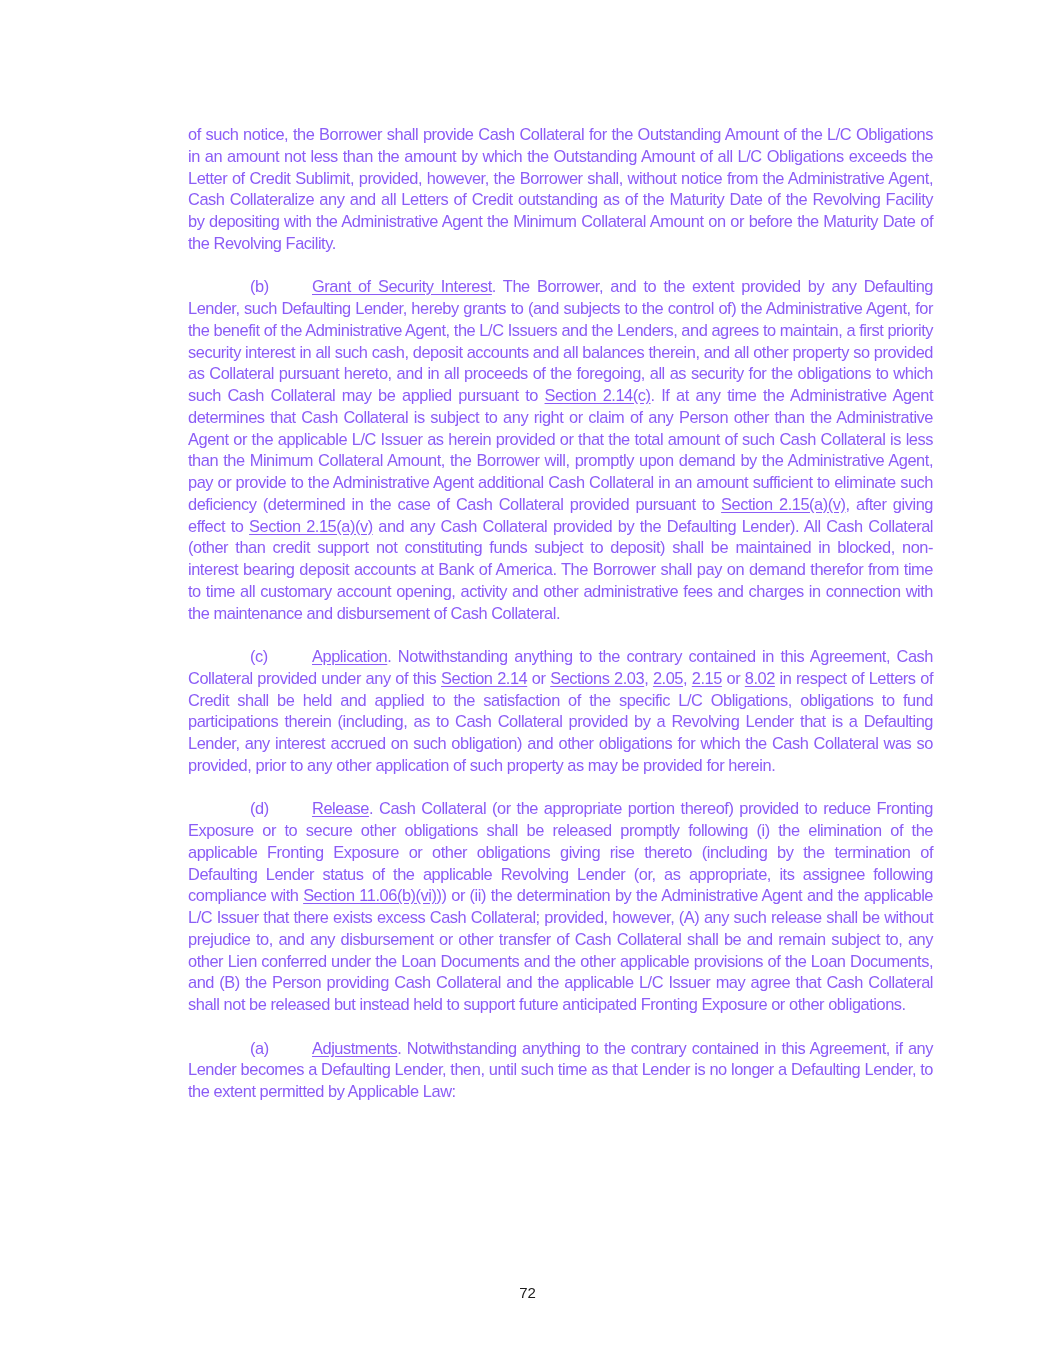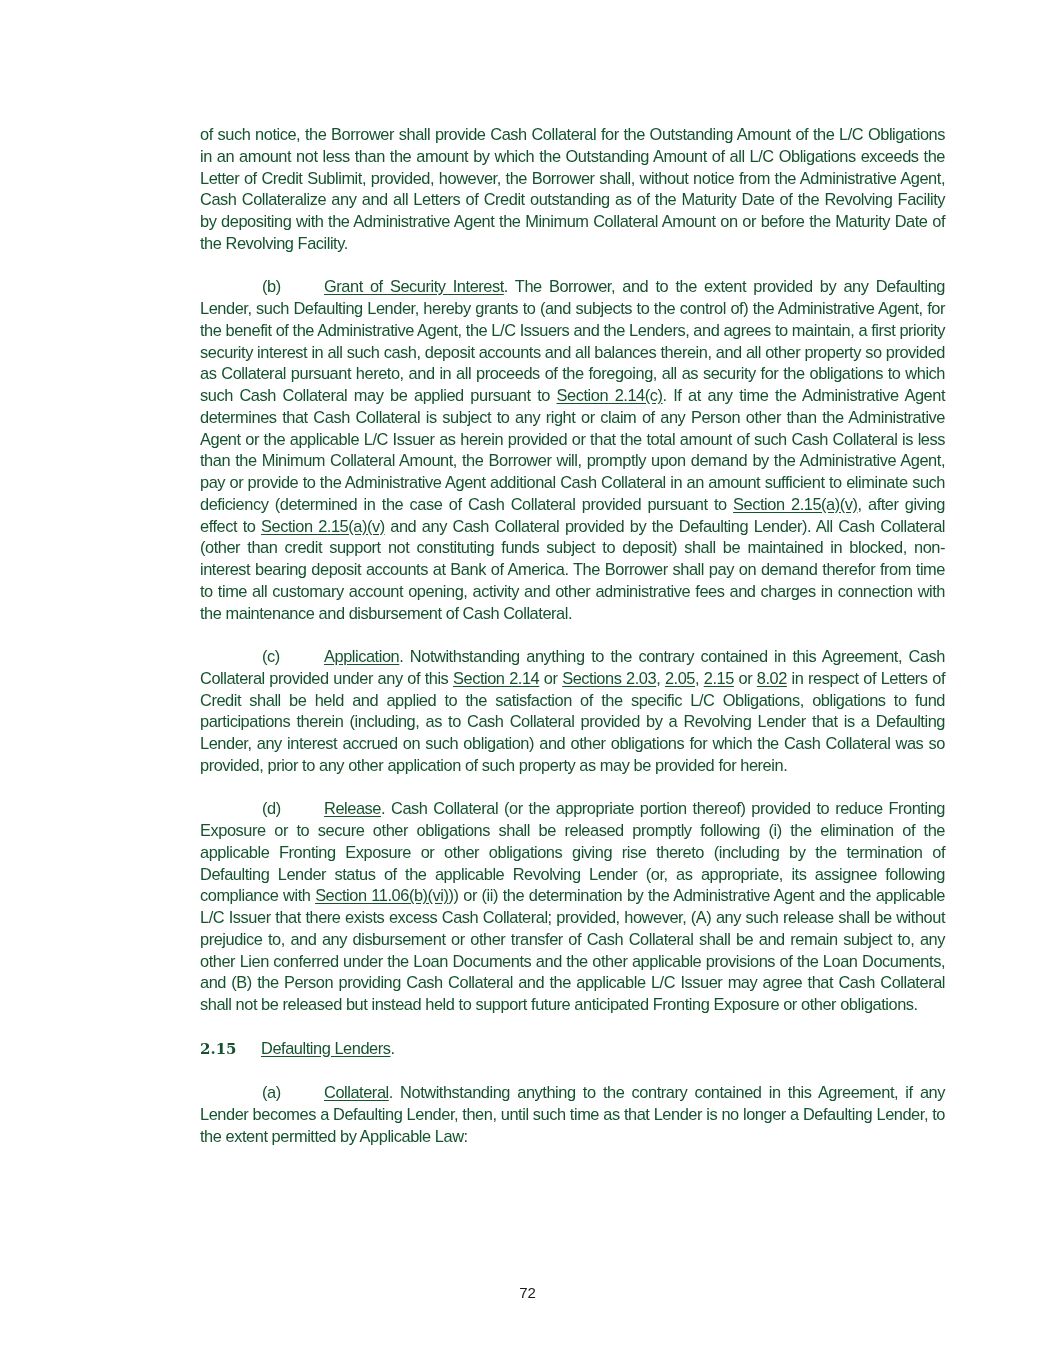--- a/index.html
+++ b/index.html
@@ -1,20 +1,20 @@
 <!DOCTYPE html>
 <html><head>
 <meta charset="utf-8">
 <style>
   html, body { margin: 0; padding: 0; background: #ffffff; }
   body { width: 1055px; height: 1365px; position: relative; overflow: hidden; }
   .page {
-    position: absolute; left: 200px; top: 124px; width: 745px;
+    position: absolute; left: 188px; top: 124px; width: 745px;
     font-family: "Liberation Sans", sans-serif;
-    font-size: 16.4px; line-height: 21.75px; color: #14532d;
+    font-size: 16.4px; line-height: 21.75px; color: #8b5cf6;
     letter-spacing: -0.45px; word-spacing: 0px;
   }
   .para { text-align: justify; margin: 0 0 21.75px 0; }
   .para .label { display: inline-block; width: 124px; text-indent: 0; padding-left: 62px; box-sizing: border-box; }
   u, .u { text-underline-offset: 2px; }
   .heading { margin: 0 0 21.75px 0; font-size: 16.4px; line-height: 21.75px; }
   .heading .num { font-family: "DejaVu Serif", serif; font-weight: bold; font-size: 15px; letter-spacing: 0; display: inline-block; width: 61px; }
   .heading .title { text-decoration: underline; text-underline-offset: 2px; }
   .page-number {
     position: absolute; left: 0; width: 1055px; top: 1284px; text-align: center;
@@ -29,19 +29,18 @@
   <p class="para">
     <span>of such notice, the Borrower shall provide Cash Collateral for the Outstanding Amount of the L/C Obligations in an amount not less than the amount by which the Outstanding Amount of all L/C Obligations exceeds the Letter of Credit Sublimit, provided, however, the Borrower shall, without notice from the Administrative Agent, Cash Collateralize any and all Letters of Credit outstanding as of the Maturity Date of the Revolving Facility by depositing with the Administrative Agent the Minimum Collateral Amount on or before the Maturity Date of the Revolving Facility.</span>
   </p>
 
   <p class="para"><span class="label">(b)</span><u>Grant of Security Interest</u><span>. The Borrower, and to the extent provided by any Defaulting Lender, such Defaulting Lender, hereby grants to (and subjects to the control of) the Administrative Agent, for the benefit of the Administrative Agent, the L/C Issuers and the Lenders, and agrees to maintain, a first priority security interest in all such cash, deposit accounts and all balances therein, and all other property so provided as Collateral pursuant hereto, and in all proceeds of the foregoing, all as security for the obligations to which such Cash Collateral may be applied pursuant to </span><u>Section 2.14(c)</u><span>. If at any time the Administrative Agent determines that Cash Collateral is subject to any right or claim of any Person other than the Administrative Agent or the applicable L/C Issuer as herein provided or that the total amount of such Cash Collateral is less than the Minimum Collateral Amount, the Borrower will, promptly upon demand by the Administrative Agent, pay or provide to the Administrative Agent additional Cash Collateral in an amount sufficient to eliminate such deficiency (determined in the case of Cash Collateral provided pursuant to </span><u>Section 2.15(a)(v)</u><span>, after giving effect to </span><u>Section 2.15(a)(v)</u><span> and any Cash Collateral provided by the Defaulting Lender). All Cash Collateral (other than credit support not constituting funds subject to deposit) shall be maintained in blocked, non-interest bearing deposit accounts at Bank of America. The Borrower shall pay on demand therefor from time to time all customary account opening, activity and other administrative fees and charges in connection with the maintenance and disbursement of Cash Collateral.</span></p>
 
   <p class="para"><span class="label">(c)</span><u>Application</u><span>. Notwithstanding anything to the contrary contained in this Agreement, Cash Collateral provided under any of this </span><u>Section 2.14</u><span> or </span><u>Sections 2.03</u><span>, </span><u>2.05</u><span>, </span><u>2.15</u><span> or </span><u>8.02</u><span> in respect of Letters of Credit shall be held and applied to the satisfaction of the specific L/C Obligations, obligations to fund participations therein (including, as to Cash Collateral provided by a Revolving Lender that is a Defaulting Lender, any interest accrued on such obligation) and other obligations for which the Cash Collateral was so provided, prior to any other application of such property as may be provided for herein.</span></p>
 
   <p class="para"><span class="label">(d)</span><u>Release</u><span>. Cash Collateral (or the appropriate portion thereof) provided to reduce Fronting Exposure or to secure other obligations shall be released promptly following (i) the elimination of the applicable Fronting Exposure or other obligations giving rise thereto (including by the termination of Defaulting Lender status of the applicable Revolving Lender (or, as appropriate, its assignee following compliance with </span><u>Section 11.06(b)(vi)</u><span>)) or (ii) the determination by the Administrative Agent and the applicable L/C Issuer that there exists excess Cash Collateral; provided, however, (A) any such release shall be without prejudice to, and any disbursement or other transfer of Cash Collateral shall be and remain subject to, any other Lien conferred under the Loan Documents and the other applicable provisions of the Loan Documents, and (B) the Person providing Cash Collateral and the applicable L/C Issuer may agree that Cash Collateral shall not be released but instead held to support future anticipated Fronting Exposure or other obligations.</span></p>
 
-  <div class="heading"><span class="num">2.15</span><span class="title">Defaulting Lenders</span><span>.</span></div>
 
-  <p class="para"><span class="label">(a)</span><u>Collateral</u><span>. Notwithstanding anything to the contrary contained in this Agreement, if any Lender becomes a Defaulting Lender, then, until such time as that Lender is no longer a Defaulting Lender, to the extent permitted by Applicable Law:</span></p>
+  <p class="para"><span class="label">(a)</span><u>Adjustments</u><span>. Notwithstanding anything to the contrary contained in this Agreement, if any Lender becomes a Defaulting Lender, then, until such time as that Lender is no longer a Defaulting Lender, to the extent permitted by Applicable Law:</span></p>
 
 </div>
 
 <div class="page-number">72</div>
 
 </body></html>

